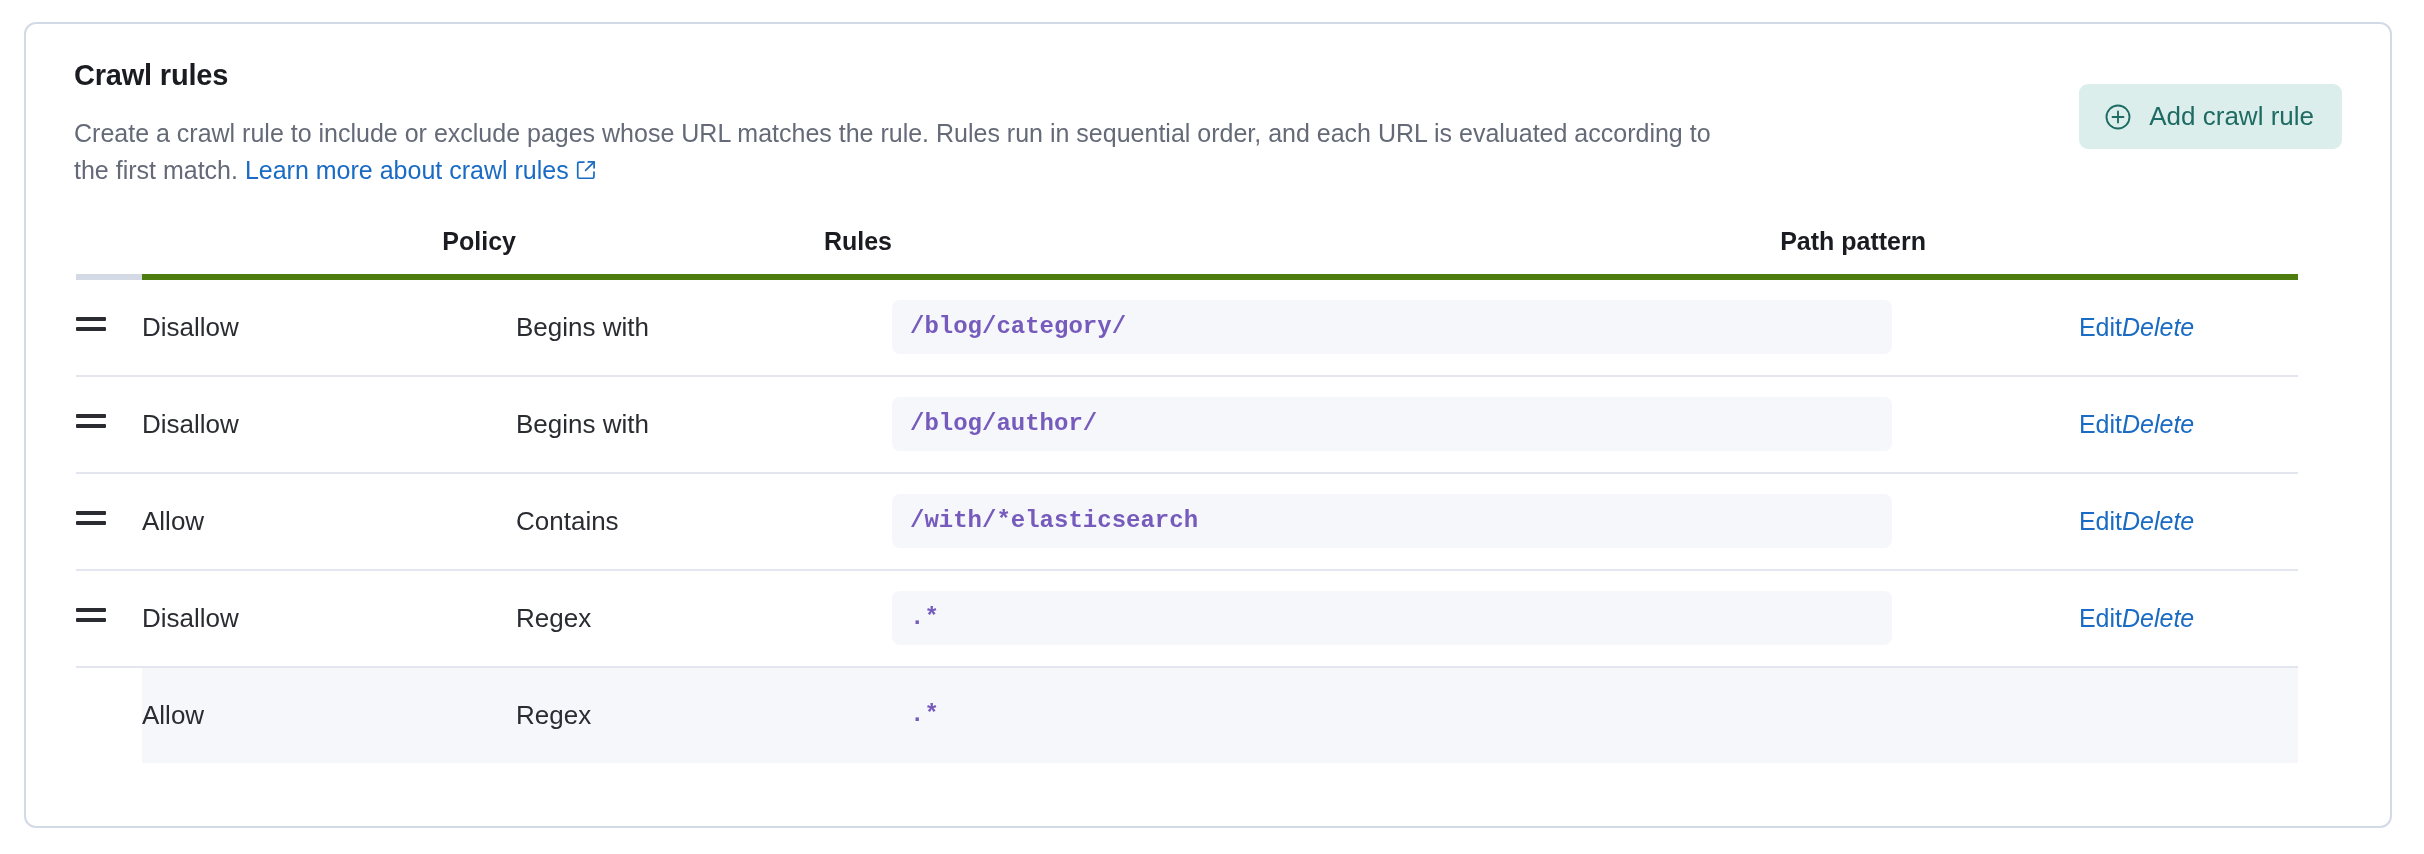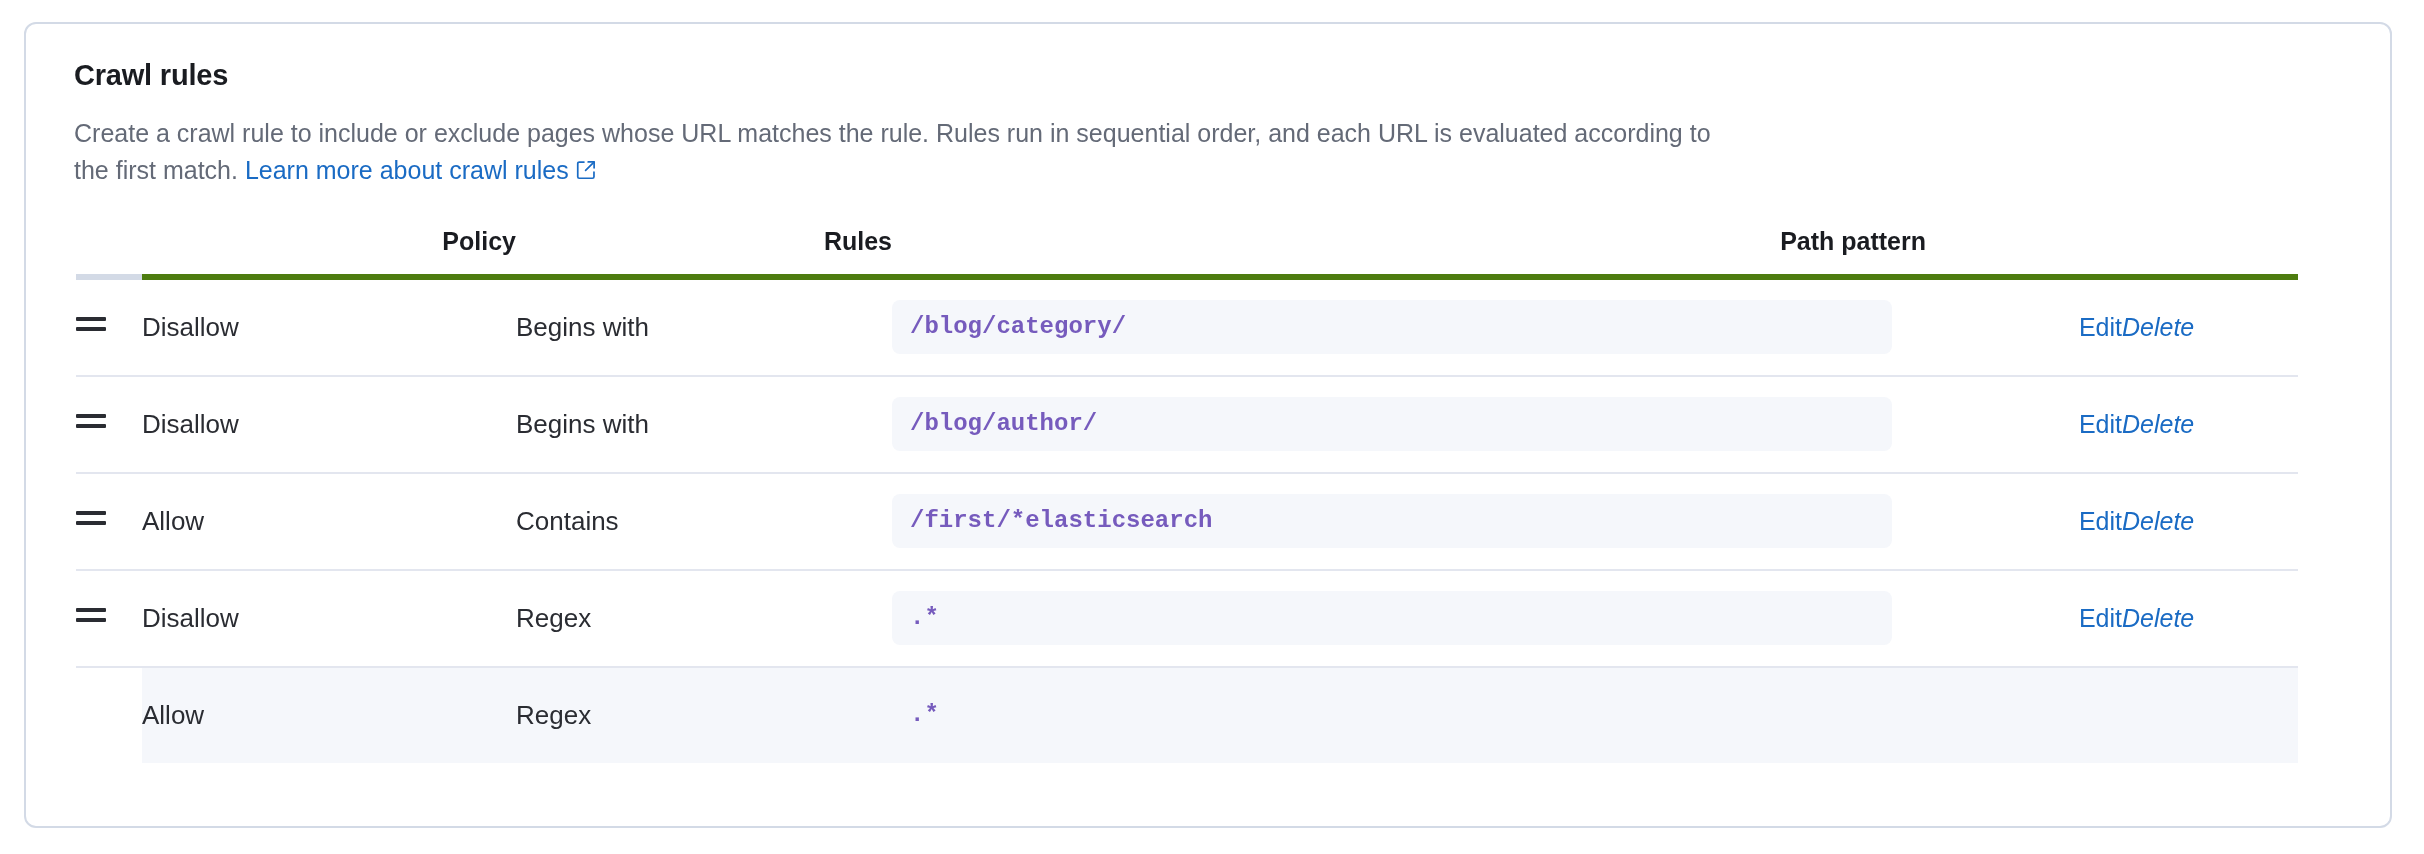--- a/index.html
+++ b/index.html
@@ -195,20 +195,29 @@
     <div class="card-header">
       <div class="header-text">
         <h1 class="card-title">Crawl rules</h1>
         <p class="card-desc"><span>Create a crawl rule to include or exclude pages whose URL matches the rule. Rules run in sequential order, and each URL is evaluated according to the first match. </span><a class="learn-link" href="#"><span>Learn more about crawl rules</span><span class="ext-icon"><svg width="22" height="22" viewBox="0 0 16 16" fill="none" xmlns="http://www.w3.org/2000/svg">
                   <path d="M6.5 2.2H3.1A1.1 1.1 0 0 0 2 3.3v9.6A1.1 1.1 0 0 0 3.1 14h9.6a1.1 1.1 0 0 0 1.1-1.1V9.5" stroke="#1a6bc4" stroke-width="1.25" stroke-linecap="round"></path>
                   <path d="M9.6 2.1h4.3v4.3" stroke="#1a6bc4" stroke-width="1.25" stroke-linecap="round" stroke-linejoin="round"></path>
                   <path d="M13.8 2.2 7.7 8.3" stroke="#1a6bc4" stroke-width="1.25" stroke-linecap="round"></path>
                 </svg></span></a></p>
       </div>
 
+      <button class="add-btn">
+        <span class="plus-icon">
+          <svg width="30" height="30" viewBox="0 0 24 24" fill="none" xmlns="http://www.w3.org/2000/svg">
+            <circle cx="12" cy="12" r="9.2" stroke="#1e6b63" stroke-width="1.5"></circle>
+            <path d="M12 7.6v8.8M7.6 12h8.8" stroke="#1e6b63" stroke-width="1.5" stroke-linecap="round"></path>
+          </svg>
+        </span>
+        <span>Add crawl rule</span>
+      </button>
     </div>
 
     <table class="rules-table">
       <thead>
         <tr>
           <th class="col-handle"></th>
           <th class="col-policy">Policy</th>
           <th class="col-rule">Rules</th>
           <th class="col-path">Path pattern</th>
           <th class="col-edit"></th>
@@ -251,21 +260,21 @@
           </td>
         </tr>
 
         <tr>
           <td class="col-handle handle-cell">
             <span class="grip"><i></i><i></i></span>
           </td>
           <td class="col-policy">Allow</td>
           <td class="col-rule">Contains</td>
           <td class="col-path">
-            <code class="code-chip">/first/*elasticsearch</code>
+            <code class="code-chip">/with/*elasticsearch</code>
           </td>
           <td class="col-edit act-cell">
             <a class="act-link" href="#">Edit</a>
           </td>
           <td class="col-delete act-cell-delete">
             <a class="act-link" href="#">Delete</a>
           </td>
         </tr>
 
         <tr>

